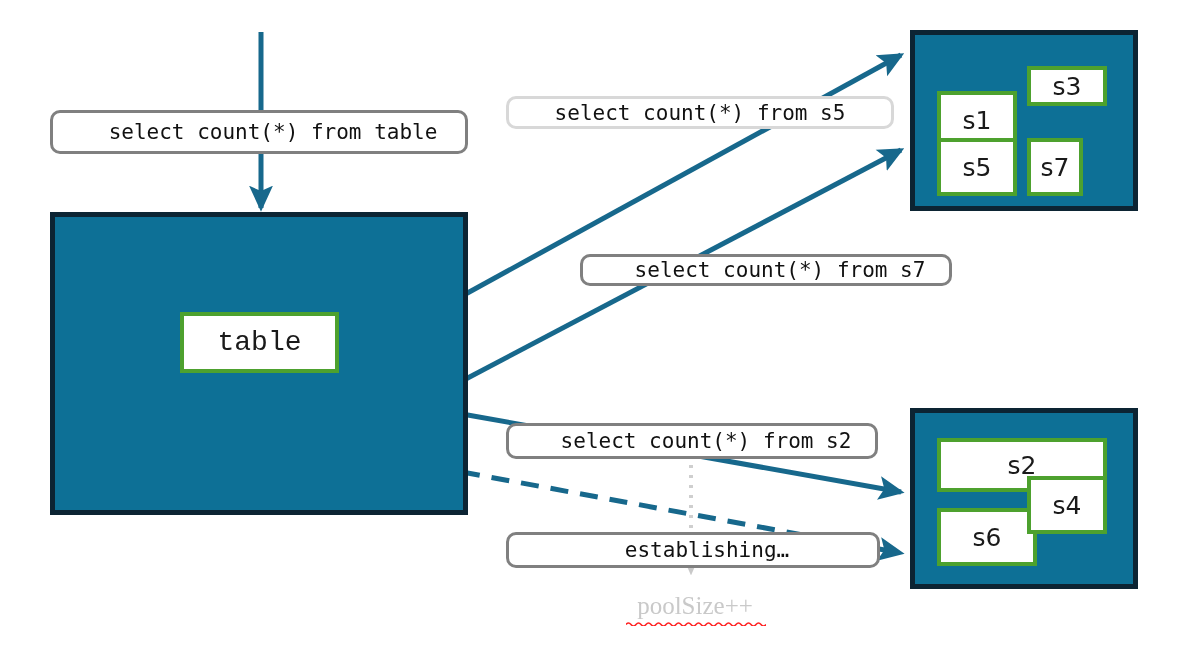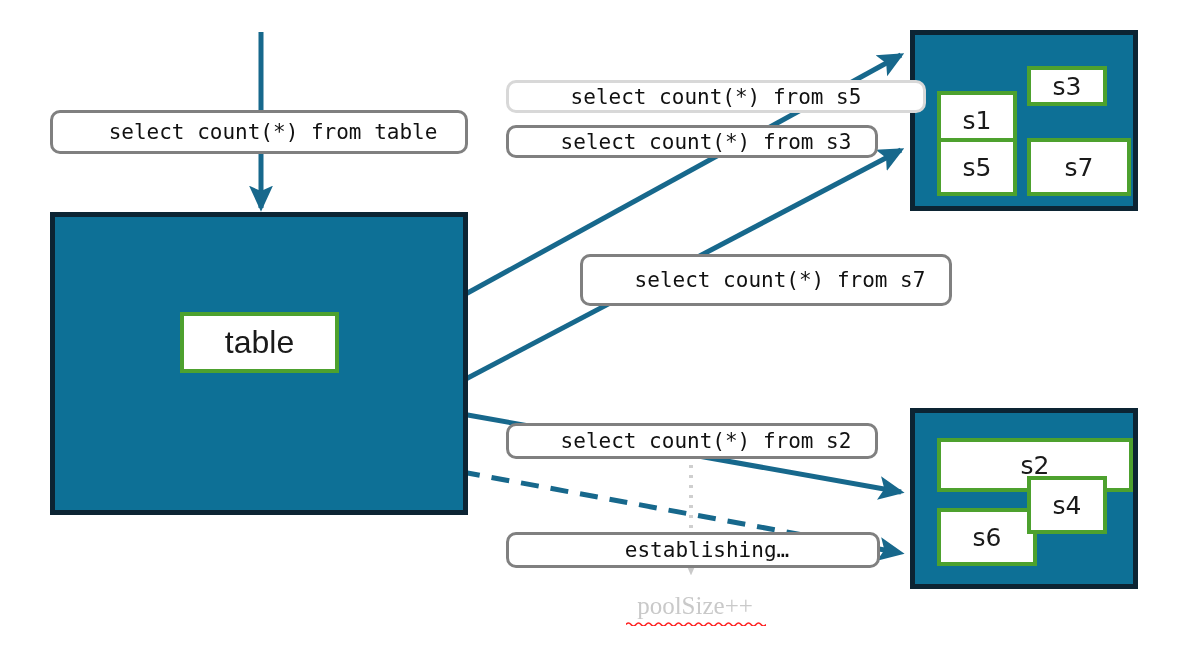--- a/index.html
+++ b/index.html
@@ -52,31 +52,31 @@
     border: 4px solid #4da12e;
     box-sizing: border-box;
     display: flex;
     align-items: center;
     justify-content: center;
     font-family: "DejaVu Sans", sans-serif;
     font-size: 25px;
     color: #1a1a1a;
   }
   .shard.mono {
-    font-family: Liberation Sans, sans-serif;
-    font-size: 32px;
+    font-family: Liberation Mono, monospace;
+    font-size: 28px;
   }
   #shard-table { left: 180px; top: 312px; width: 159px; height: 61px; }
 
   #shard-s1 { left: 937px; top: 66px; width: 80px; height: 58px; margin-top: 25px; }
   #shard-s3 { left: 1027px; top: 66px; width: 80px; height: 40px; }
   #shard-s5 { left: 937px; top: 138px; width: 80px; height: 58px; }
-  #shard-s7 { left: 1027px; top: 138px; width: 104px; height: 58px; }
+  #shard-s7 { left: 1027px; top: 138px; width: 56px; height: 58px; }
 
-  #shard-s2 { left: 937px; top: 438px; width: 196px; height: 54px; }
+  #shard-s2 { left: 937px; top: 438px; width: 170px; height: 54px; }
   #shard-s6 { left: 937px; top: 508px; width: 100px; height: 58px; }
   #shard-s4 { left: 1027px; top: 476px; width: 80px; height: 58px; }
 
   
   .query-label {
     position: absolute;
     background: #ffffff;
     border: 3px solid #808080;
     border-radius: 10px;
     box-sizing: border-box;
@@ -91,23 +91,23 @@
   }
   .query-label.behind {
     border-color: #d8d8d8;
     z-index: 3;
   }
   .query-label.front {
     z-index: 4;
     padding-left: 28px;
   }
   #label-table   { left: 50px;  top: 110px; width: 418px; height: 44px; }
-  #label-s5      { left: 506px; top: 80px;  width: 420px; height: 33px; text-align: center; }
+  #label-s5      { left: 506px; top: 96px;  width: 388px; height: 33px; text-align: center; }
   #label-s3      { left: 506px; top: 125px; width: 372px; height: 33px; }
-  #label-s7      { left: 580px; top: 254px; width: 372px; height: 52px; }
+  #label-s7      { left: 580px; top: 254px; width: 372px; height: 32px; }
   #label-s2      { left: 506px; top: 423px; width: 372px; height: 36px; }
   #label-establishing { left: 506px; top: 532px; width: 374px; height: 36px; }
 
   
   #poolsize-text {
     position: absolute;
     left: 600px;
     top: 592px;
     width: 190px;
     text-align: center;
@@ -165,21 +165,20 @@
 
   <div class="shard-box" id="shard-box-bottom"></div>
   <div class="shard" id="shard-s2">s2</div>
   <div class="shard" id="shard-s6">s6</div>
   <div class="shard" id="shard-s4">s4</div>
 
   <div class="query-label front" id="label-table">select count(*) from table</div>
 
   <div class="query-label behind" id="label-s5">select count(*) from s5</div>
 
-  <div class="query-label front" id="label-s3">select count(*) from s3</div>
 
   <div class="query-label front" id="label-s7">select count(*) from s7</div>
 
   <div class="query-label front" id="label-s2">select count(*) from s2</div>
 
   <div class="query-label front" id="label-establishing">establishing…</div>
 
   <div id="poolsize-text">poolSize++</div>
   <svg id="poolsize-squiggle" viewBox="0 0 140 5" preserveAspectRatio="none" xmlns="http://www.w3.org/2000/svg">
     <path d="M0 3.5 Q2.5 0.6 5 3.5 T10 3.5 T15 3.5 T20 3.5 T25 3.5 T30 3.5

